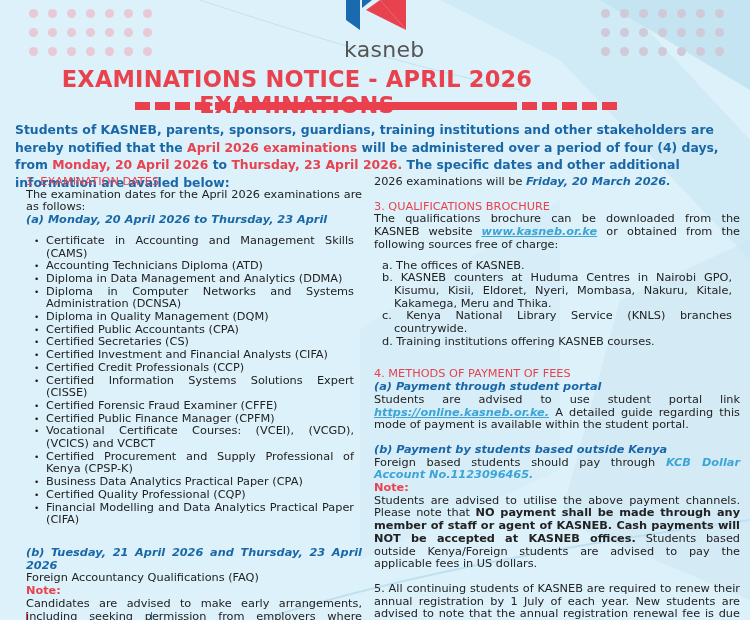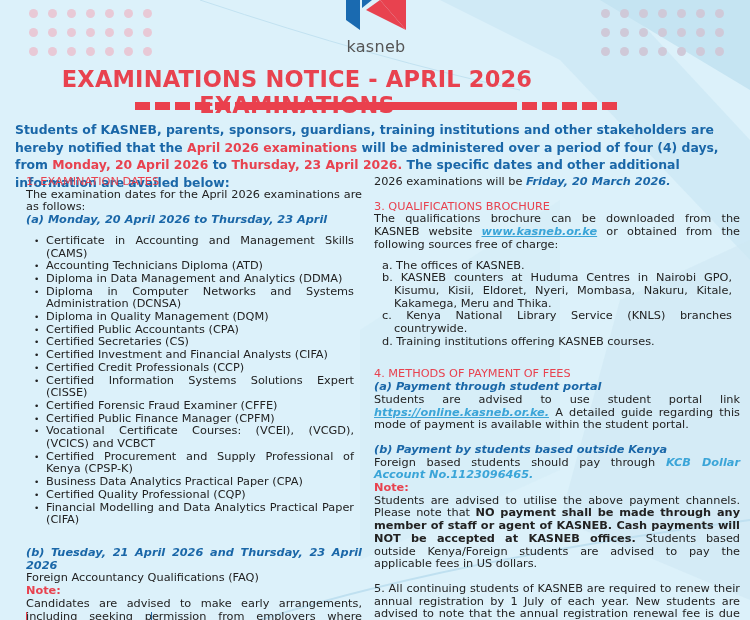--- a/index.html
+++ b/index.html
@@ -3,21 +3,21 @@
 <meta charset="utf-8">
 <style>
   html,body{margin:0;padding:0;}
   body{width:750px;height:620px;overflow:hidden;background:#dcf1fa;font-family:"DejaVu Sans",sans-serif;color:#222;position:relative;}
   .bg-shape{position:absolute;pointer-events:none;}
   .dots{position:absolute;display:grid;grid-template-columns:repeat(7,9px);gap:10px 10px;}
   .dots span{width:9px;height:9px;border-radius:50%;display:block;}
   .dots.pink span{background:#e8c9d6;}
   .dots.grey span{background:#cfc9d8;}
   .logo{position:absolute;left:344px;top:0;width:64px;height:60px;}
-  .logo-text{position:absolute;left:344px;top:37px;width:64px;text-align:center;font-size:16px;color:#555;letter-spacing:0.3px;}
+  .logo-text{position:absolute;left:344px;top:37px;width:64px;text-align:left;font-size:22px;color:#555;letter-spacing:0.3px;}
   .title{position:absolute;top:66px;left:0;width:594px;text-align:center;font-weight:bold;font-size:22.5px;color:#e8424f;letter-spacing:0.2px;}
   .divider{position:absolute;top:102px;left:135px;height:8px;display:flex;gap:5px;}
   .divider span{display:block;height:8px;background:#ea404d;}
   .intro{position:absolute;top:121px;left:15px;width:725px;font-weight:bold;font-size:12.4px;line-height:17.5px;color:#1a67a8;}
   .intro .hl{color:#e8424f;}
   .col{position:absolute;font-size:11.3px;line-height:12.7px;color:#222;}
   .left{top:176px;left:26px;width:336px;}
   .right{top:176px;left:374px;width:366px;}
   .just{text-align:justify;}
   .hdr{color:#e8424f;font-weight:normal;}

